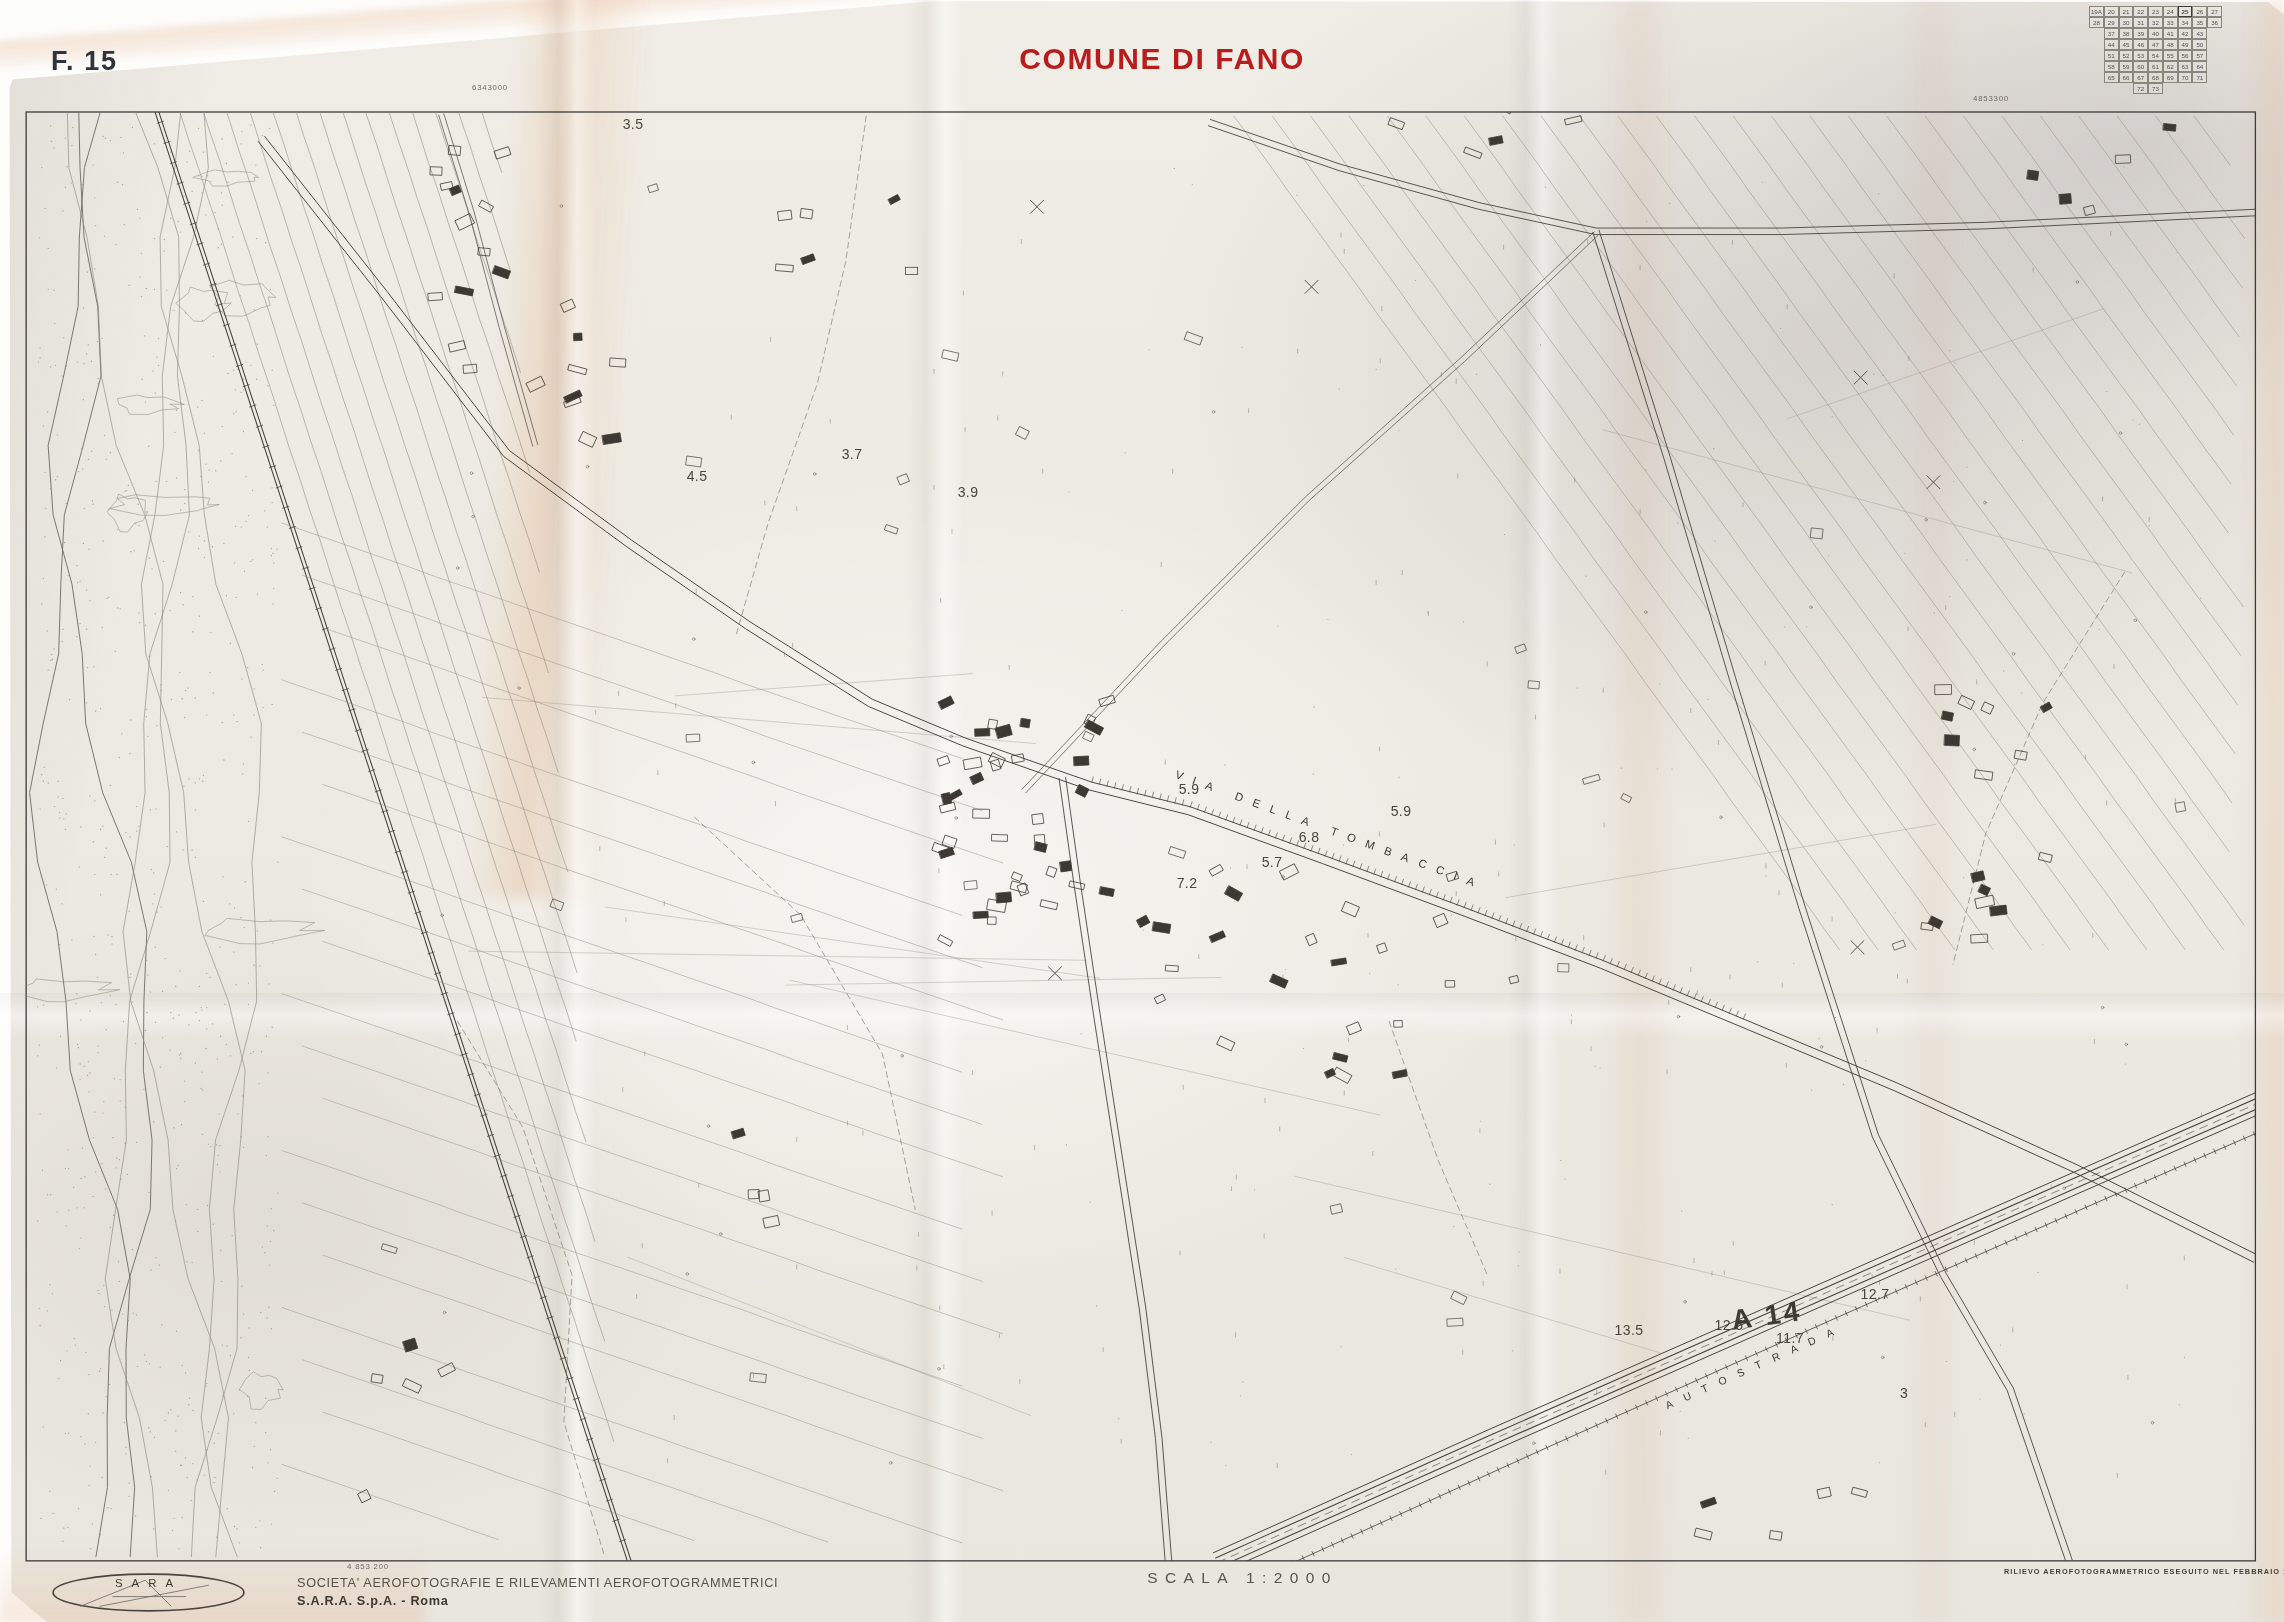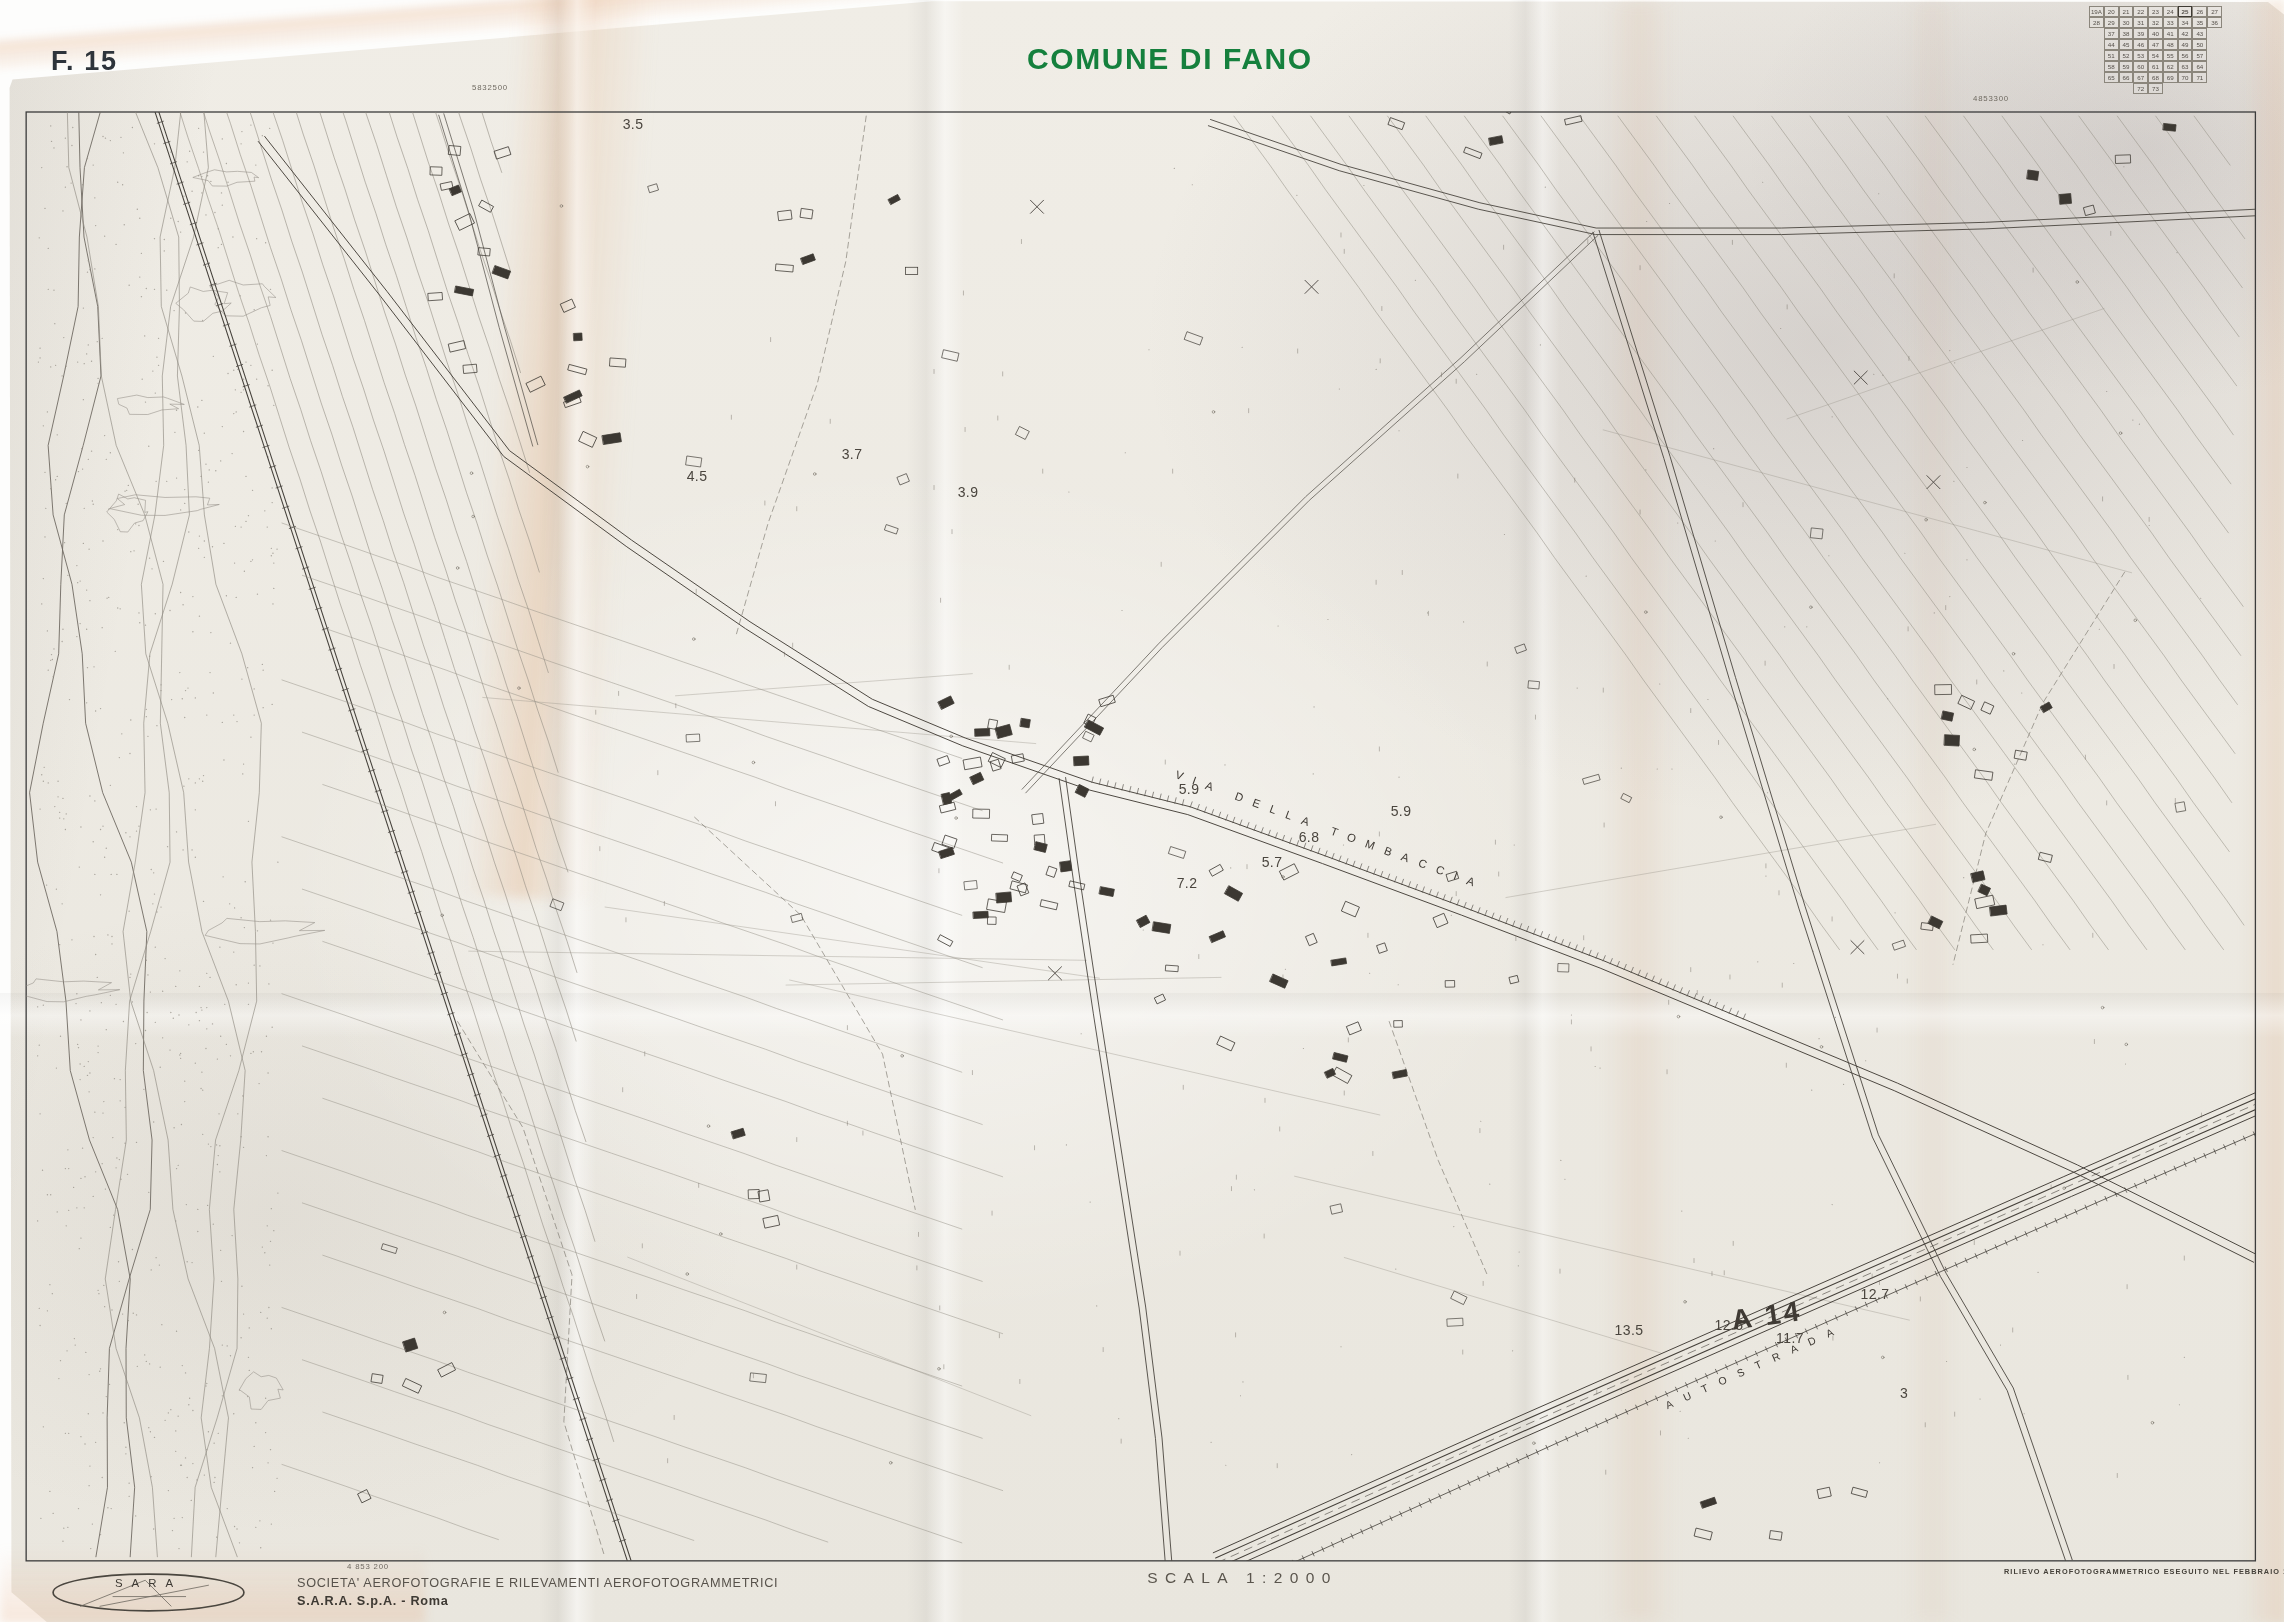--- a/index.html
+++ b/index.html
@@ -12,21 +12,21 @@
       radial-gradient(670px 425px at 94% 9%, rgba(118,108,116,.17), transparent 60%),
       radial-gradient(899px 613px at 40% 55%, rgba(255,255,255,.55), transparent 70%),
       radial-gradient(735px 490px at 12% 75%, rgba(140,130,120,.10), transparent 65%),
       linear-gradient(100deg, rgba(90,80,70,.09), transparent 9%),
       linear-gradient(#f0ede6,#e9e6de);
     clip-path:polygon(0.55% 4.9%, 40.8% 0.08%, 99.3% 0.12%, 100% 0.9%, 100% 100%, 2.1% 100%, 0.5% 98.1%, 0.42% 5.4%);
     box-shadow:0 0 37px rgba(0,0,0,.28);}
   .stain{position:absolute;pointer-events:none}
   
   #sheet-number{position:absolute;left:51px;top:46px;font-size:27px;font-weight:bold;letter-spacing:1.6px;color:#2e343b}
-  #map-title{position:absolute;left:1027px;top:42px;width:343px;text-align:left;font-size:30px;font-weight:bold;letter-spacing:1.6px;color:#15803d}
+  #map-title{position:absolute;left:962px;top:42px;width:343px;text-align:right;font-size:30px;font-weight:bold;letter-spacing:1.6px;color:#b91c1c}
   
   #index-grid{position:absolute;left:2089px;top:5.7px;width:133px;display:grid;grid-template-columns:repeat(9,1fr);}
   .gcell{height:11px;border:0.4px solid #8b867c;font-size:6.2px;color:#55504a;display:flex;align-items:center;justify-content:center;background:rgba(255,255,255,.12)}
   .gcell.empty{border:none;background:transparent}
   .gcell.hl{border:1.3px solid #3e3a33;font-weight:bold}
   
   #map-art{position:absolute;left:0;top:0;width:2284px;height:1623px}
   #label-layer{position:absolute;left:0;top:0;width:2284px;height:1623px;pointer-events:none}
   .spot{position:absolute;font-size:14px;color:#4a453e;transform:translate(-50%,-50%);letter-spacing:0.4px}
   .roadlab{position:absolute;color:#3f3a34;white-space:nowrap;transform-origin:center}
@@ -757,21 +757,21 @@
       <span class="spot" style="left: 1272px; top: 862px;">5.7</span>
       <span class="spot" style="left: 1187px; top: 883px;">7.2</span>
       <span class="spot" style="left: 1629px; top: 1330px;">13.5</span>
       <span class="spot" style="left: 1729px; top: 1325px;">12.5</span>
       <span class="spot" style="left: 1790px; top: 1338px;">11.7</span>
       <span class="spot" style="left: 1875px; top: 1294px;">12.7</span>
       <span class="spot" style="left: 1904px; top: 1393px;">3</span>
       <span class="roadlab" style="left: 1330px; top: 830px; font-size: 11.4px; letter-spacing: 10.6px; font-weight: normal; transform: translate(-50%, -50%) rotate(20deg);">VIA DELLA TOMBACCIA</span>
       <span class="roadlab" style="left: 1755px; top: 1366px; font-size: 10.6px; letter-spacing: 12.3px; font-weight: normal; transform: translate(-50%, -50%) rotate(-24deg);">AUTOSTRADA</span>
       <span class="roadlab" style="left: 1767px; top: 1316px; font-size: 28px; letter-spacing: 3.3px; font-weight: bold; transform: translate(-50%, -50%) rotate(-8deg);">A 14</span>
-      <span class="ecoord" style="left: 490px; top: 87px;">5832500</span>
+      <span class="ecoord" style="left: 490px; top: 87px;">6343000</span>
       <span class="ecoord" style="left: 1991px; top: 98px;">4853300</span>
       <span class="ecoord" style="left: 368px; top: 1566px;">4 853 200</span>
     </div>
 
   <div id="sara-logo">
     <svg viewBox="0 0 244 50" width="199" height="41">
       <ellipse cx="122" cy="25" rx="117" ry="22.5" fill="none" stroke="#4a463f" stroke-width="2"></ellipse>
       <path d="M38,42 L118,10 L150,42 M62,42 L196,16 M78,30 L168,30" fill="none" stroke="#6f6a61" stroke-width="1"></path>
       <text x="122" y="18" text-anchor="middle" font-size="14" letter-spacing="11" fill="#3e3a34" font-family="Liberation Sans, sans-serif">SARA</text>
     </svg>

